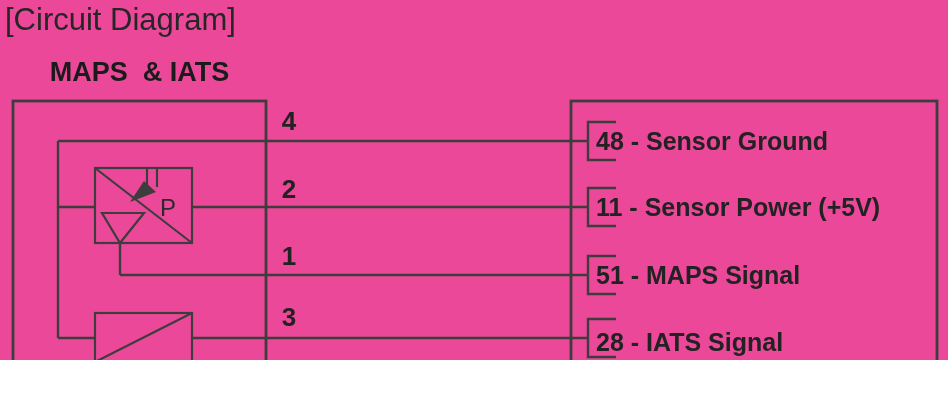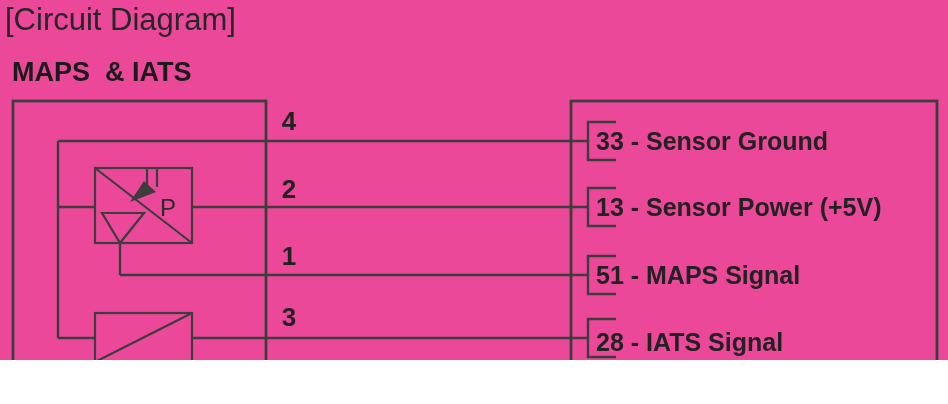--- a/index.html
+++ b/index.html
@@ -21,20 +21,21 @@
     color: #262626;
     letter-spacing: 0px;
     white-space: pre;
   }
   .heading {
     top: 57px;
     font-size: 27px;
     line-height: 30px;
     font-weight: 700;
     color: #1b1b1b;
+    text-align: center;
     white-space: pre;
   }
   .heading.maps { left: 12px; width: 255px; }
   .heading.ecm  { left: 570px; width: 368px; }
   .wire-num {
     left: 274px; width: 30px;
     font-size: 26px;
     line-height: 26px;
     font-weight: 700;
     text-align: center;
@@ -105,18 +106,18 @@
 
   <div class="abs heading maps">MAPS  &amp; IATS</div>
 
   <div class="abs p-label">P</div>
 
   <div class="abs wire-num" style="top:108px">4</div>
   <div class="abs wire-num" style="top:176px">2</div>
   <div class="abs wire-num" style="top:243px">1</div>
   <div class="abs wire-num" style="top:304px">3</div>
 
-  <div class="abs pin-label" style="top:127px">33 - Sensor Ground</div>
-  <div class="abs pin-label" style="top:193px">13 - Sensor Power (+5V)</div>
+  <div class="abs pin-label" style="top:127px">48 - Sensor Ground</div>
+  <div class="abs pin-label" style="top:193px">11 - Sensor Power (+5V)</div>
   <div class="abs pin-label" style="top:261px">51 - MAPS Signal</div>
   <div class="abs pin-label" style="top:328px">28 - IATS Signal</div>
 
 </div>
 
 </body></html>

